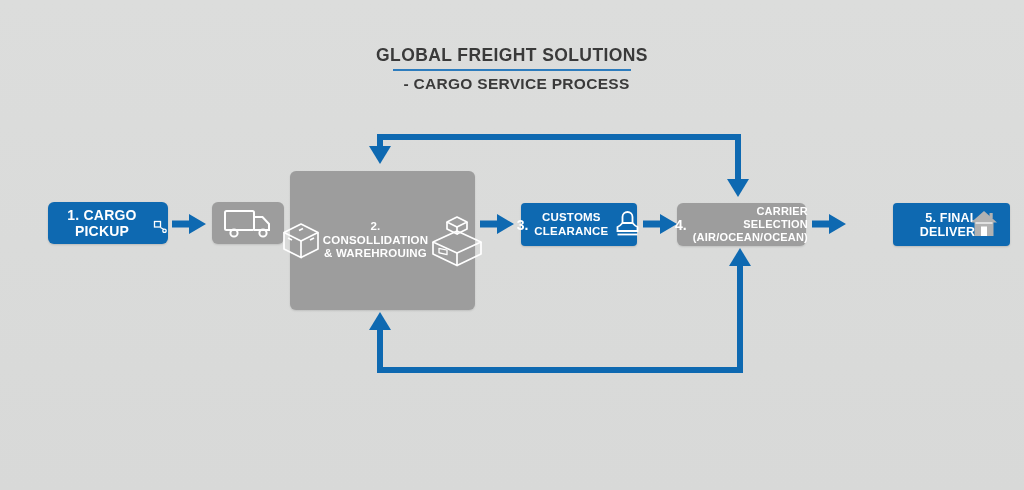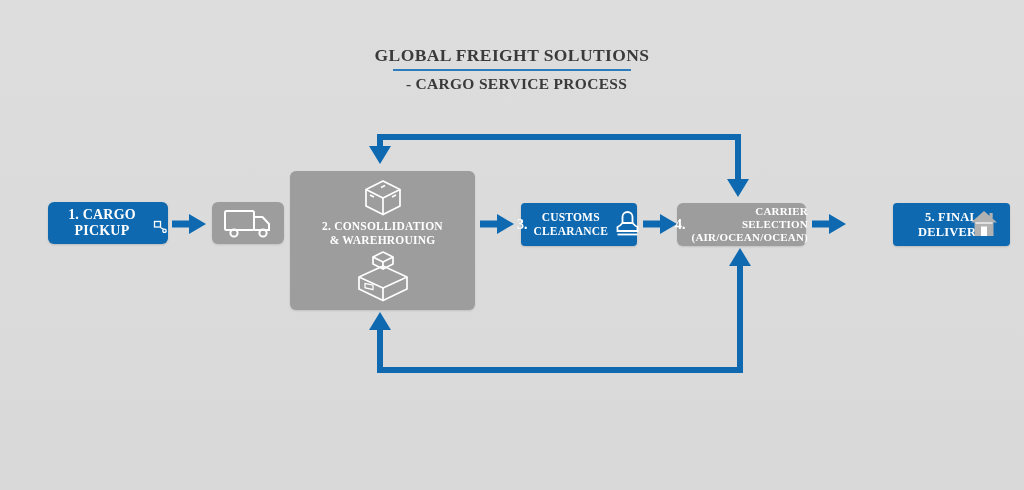--- a/index.html
+++ b/index.html
@@ -4,21 +4,20 @@
 <style>
   * { margin:0; padding:0; box-sizing:border-box; }
   html,body { width:1024px; height:490px; }
   body { font-family:"Liberation Sans", sans-serif; }
 
   .canvas {
     position:relative;
     width:1024px; height:490px;
     background:linear-gradient(180deg,#dcdddc 0%, #d8d9d8 100%);
     overflow:hidden;
-    font-family:Liberation Serif, serif;
   }
 
   
   .header { position:absolute; top:45px; left:0; width:100%; text-align:center; }
   .title {
     font-size:17.5px; font-weight:bold; letter-spacing:.4px;
     color:#3a3a3a;
   }
   .title-underline {
     width:238px; height:2px; background:#2d7cbd; margin:3px auto 4px auto;
@@ -32,21 +31,21 @@
          color:#fff; font-weight:bold; text-align:center; }
   .blue { background:#0e69b1; border-radius:4px; box-shadow:0 1px 2px rgba(0,0,0,.15); }
   .gray { background:#9d9d9d; border-radius:6px; box-shadow:0 1px 2px rgba(0,0,0,.12); }
 
   .box-step1 { left:48px; top:202px; width:120px; height:42px; font-size:14px; letter-spacing:.2px;border-radius:6px; }
   .box-step1 .mini-glyph { margin-left:-3px; margin-top:6px; }
 
   .box-truck { left:212px; top:202px; width:72px; height:42px; }
 
   .box-step2 { left:290px; top:171px; width:185px; height:139px;
-               flex-direction:column; justify-content:space-between;
+               flex-direction:row; 
                padding:8px 6px; font-size:12.5px; line-height:1.25; letter-spacing:.2px; }
 
   .box-step3 { left:521px; top:203px; width:116px; height:43px; gap:6px; }
   .box-step4 { left:677px; top:203px; width:129px; height:43px; gap:6px; }
   .step-number { font-size:14px; }
   .stack { font-size:11.5px; line-height:1.18; letter-spacing:.2px; }
   .box-step4 .stack { font-size:11px;text-align:right; }
 
   .box-step5 { left:893px; top:203px; width:117px; height:43px; font-size:12.5px; letter-spacing:.2px; }
 

